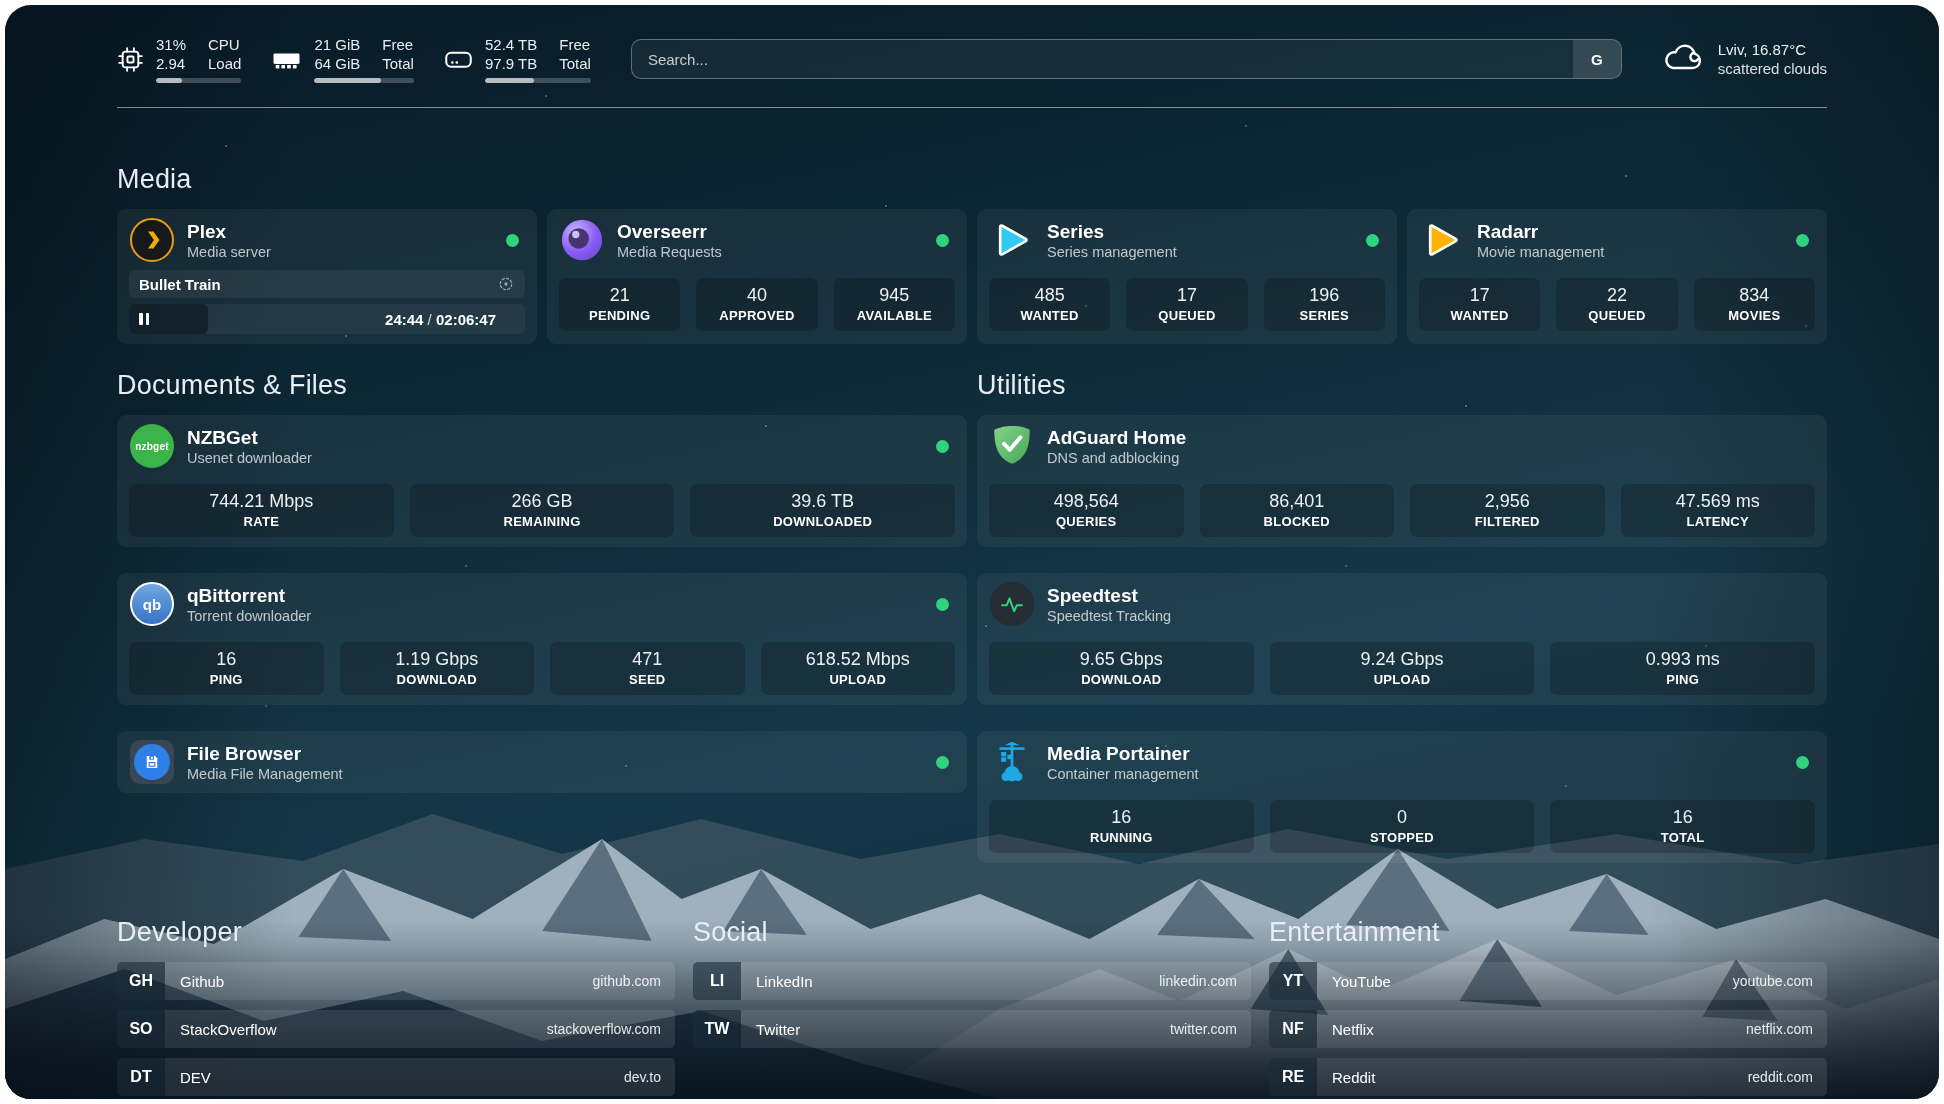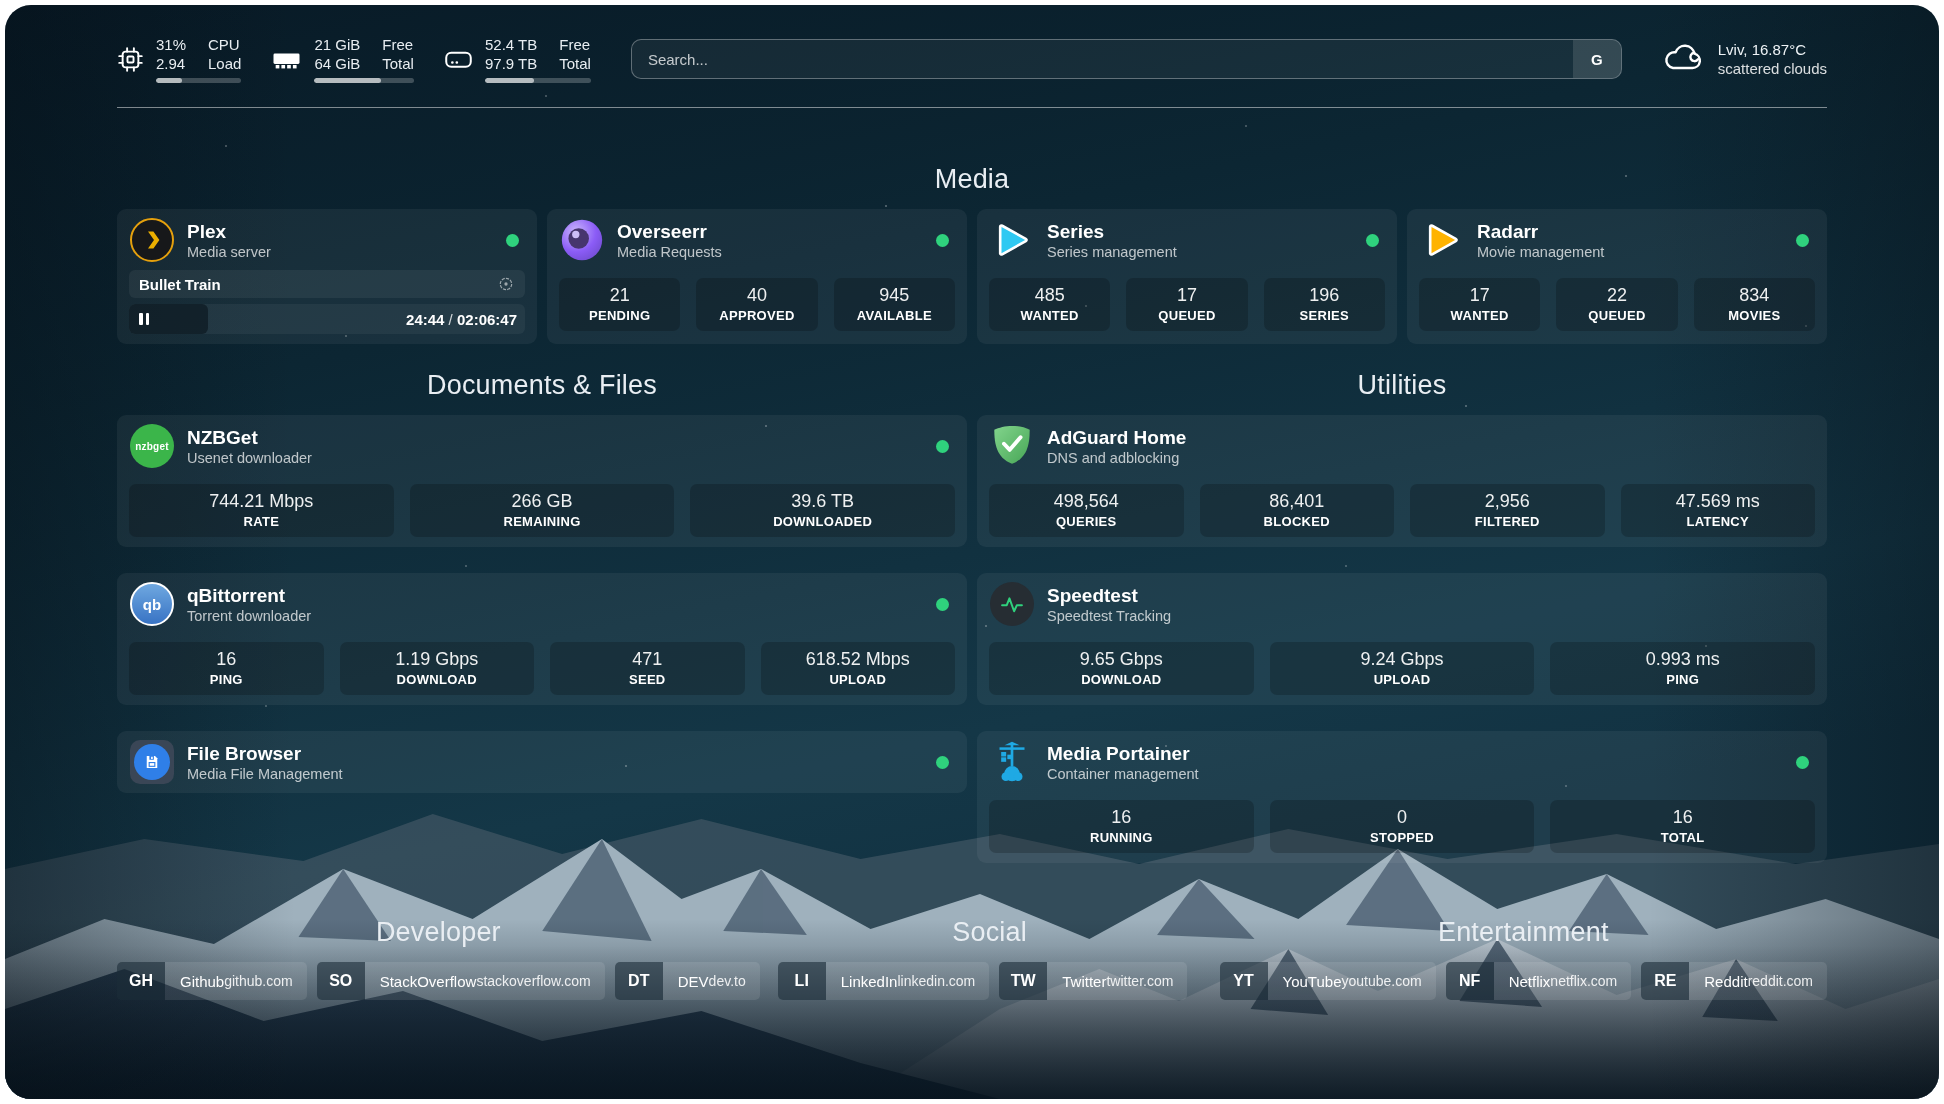--- a/index.html
+++ b/index.html
@@ -30,21 +30,21 @@
   .search-wrap{flex:1;margin:0 40px;display:flex;align-items:stretch;height:38px;border:1px solid rgba(255,255,255,.32);border-radius:10px;background:rgba(255,255,255,.05);overflow:hidden;}
   .search-wrap input{flex:1;background:transparent;border:0;outline:0;color:#e9eef2;font-size:15px;padding:0 16px;font-family:"Liberation Sans",sans-serif;}
   .search-wrap input::placeholder{color:rgba(255,255,255,.75);}
   .search-btn{width:48px;display:flex;align-items:center;justify-content:center;background:rgba(255,255,255,.12);color:#fff;font-size:15px;font-weight:600;cursor:pointer;}
   .weather{display:flex;align-items:center;gap:12px;}
   .weather-text{display:flex;flex-direction:column;font-size:15px;line-height:19px;}
   .weather-cond{color:rgba(255,255,255,.85);}
   .divider{margin-top:24px;border-top:1px solid rgba(255,255,255,.48);}
 
   
-  .section-title{font-size:27px;font-weight:500;color:#e9eef3;letter-spacing:.2px;text-align:center;}
+  .section-title{font-size:27px;font-weight:500;color:#e9eef3;letter-spacing:.2px;}
   #media-title{margin-top:56px;}
   #media-cards{display:grid;grid-template-columns:repeat(4,1fr);gap:10px;margin-top:14px;}
   #columns{display:grid;grid-template-columns:1fr 1fr;gap:10px;margin-top:26px;}
   .col-cards{display:flex;flex-direction:column;gap:26px;margin-top:14px;}
 
   .card{background:rgba(255,255,255,.055);border-radius:9px;padding:8px 12px;cursor:pointer;}
   .card-head{display:flex;align-items:center;gap:12px;min-height:46px;}
   .svc-icon{width:46px;height:46px;display:flex;align-items:center;justify-content:center;flex:0 0 46px;}
   .ic-circle{width:44px;height:44px;border-radius:50%;display:flex;align-items:center;justify-content:center;box-sizing:border-box;}
   .ic-sq{width:44px;height:44px;border-radius:10px;background:#3a4656;display:flex;align-items:center;justify-content:center;}
@@ -58,26 +58,26 @@
   .stat-lbl{font-size:13px;font-weight:700;color:#fff;letter-spacing:.3px;line-height:17px;margin-top:1px;}
 
   
   .np-title-row{margin-top:7px;height:28px;border-radius:6px;background:rgba(255,255,255,.06);display:flex;align-items:center;padding:0 10px;}
   .np-title{font-size:15px;font-weight:600;color:#fff;}
   .np-gear{margin-left:auto;display:flex;align-items:center;cursor:pointer;}
   .np-progress{margin-top:6px;height:30px;border-radius:6px;background:rgba(255,255,255,.05);display:flex;align-items:center;position:relative;overflow:hidden;margin-bottom:2px;}
   .np-pill{height:100%;background:rgba(5,16,24,.55);border-radius:6px;display:flex;align-items:center;padding-left:10px;box-sizing:border-box;}
   .np-pause{display:flex;gap:3px;}
   .np-pause i{display:block;width:3.5px;height:12px;background:#fff;border-radius:1px;}
-  .np-time{position:absolute;right:8px;font-size:15px;font-weight:600;color:#fff;}
+  .np-time{position:absolute;right:29px;font-size:15px;font-weight:600;color:#fff;}
   .np-time .sep{font-weight:400;color:rgba(255,255,255,.8);}
 
   
   #bookmarks{display:grid;grid-template-columns:repeat(3,1fr);gap:18px;margin-top:54px;position:relative;z-index:3;}
-  .bm-items{display:flex;flex-direction:row;gap:10px;margin-top:14px;}
+  .bm-items{display:flex;flex-direction:column;gap:10px;margin-top:14px;}
   .bm-item{display:flex;align-items:center;height:38px;border-radius:5px;background:rgba(255,255,255,.10);overflow:hidden;cursor:pointer;text-decoration:none;color:inherit;}
   .bm-abbr{width:48px;align-self:stretch;background:rgba(10,28,40,.55);display:flex;align-items:center;justify-content:center;font-size:16px;font-weight:600;color:#fff;flex:0 0 48px;}
   .bm-name{font-size:15px;font-weight:500;color:#fff;padding-left:15px;}
   .bm-url{margin-left:auto;padding-right:14px;font-size:14px;color:rgba(255,255,255,.88);}
 </style>
 </head>
 <body>
 
 <div id="app">
   <svg id="mountains" viewBox="0 0 1944 560" preserveAspectRatio="none">

